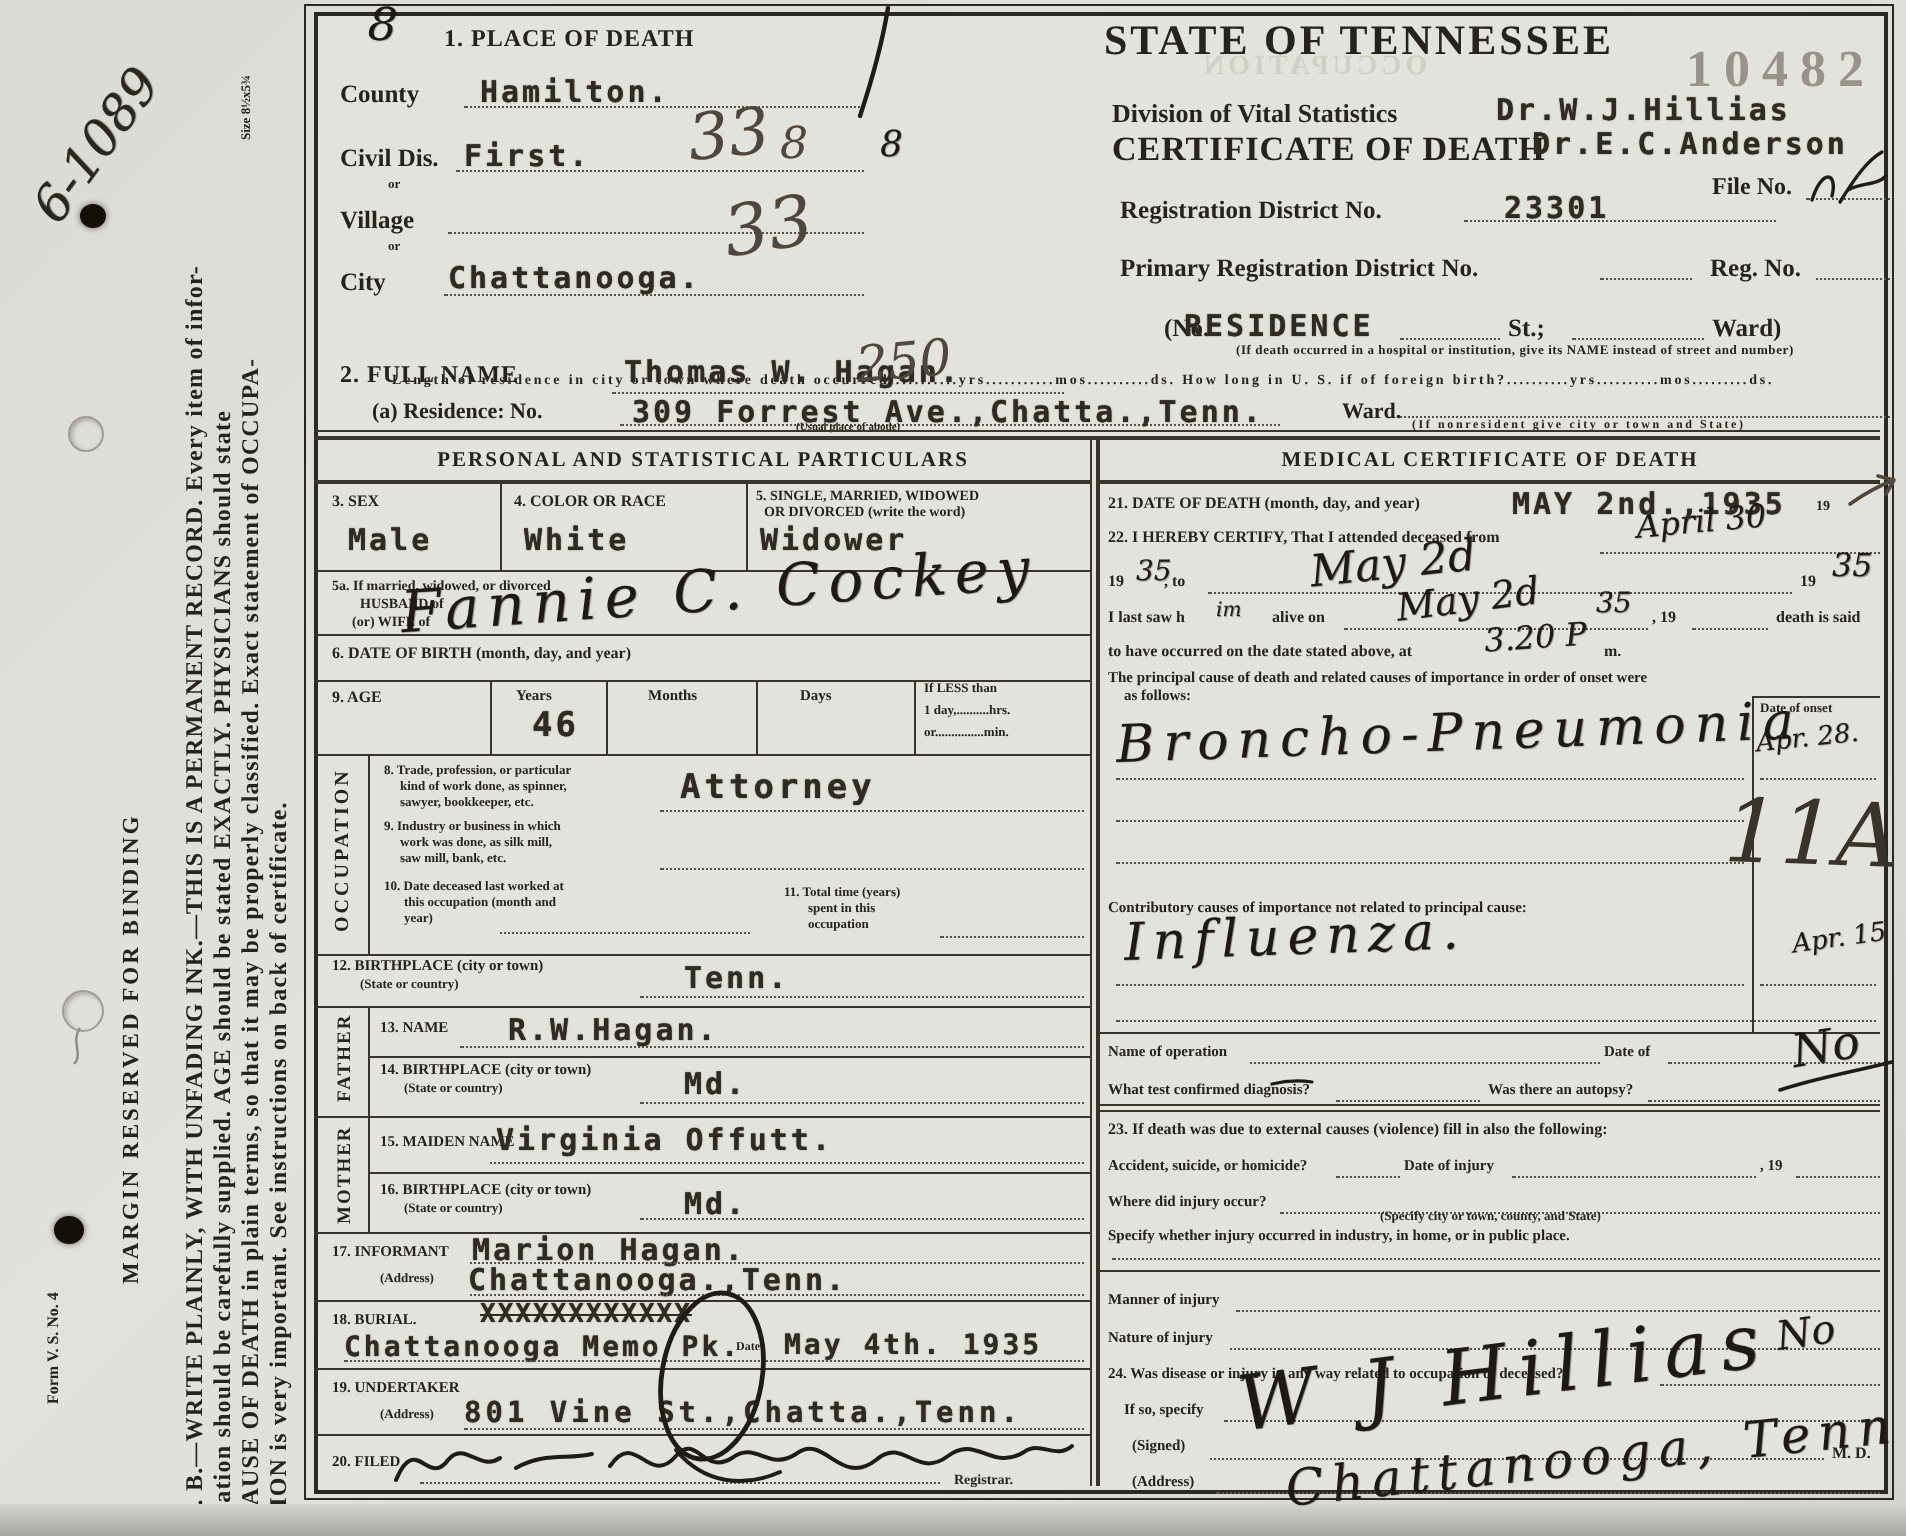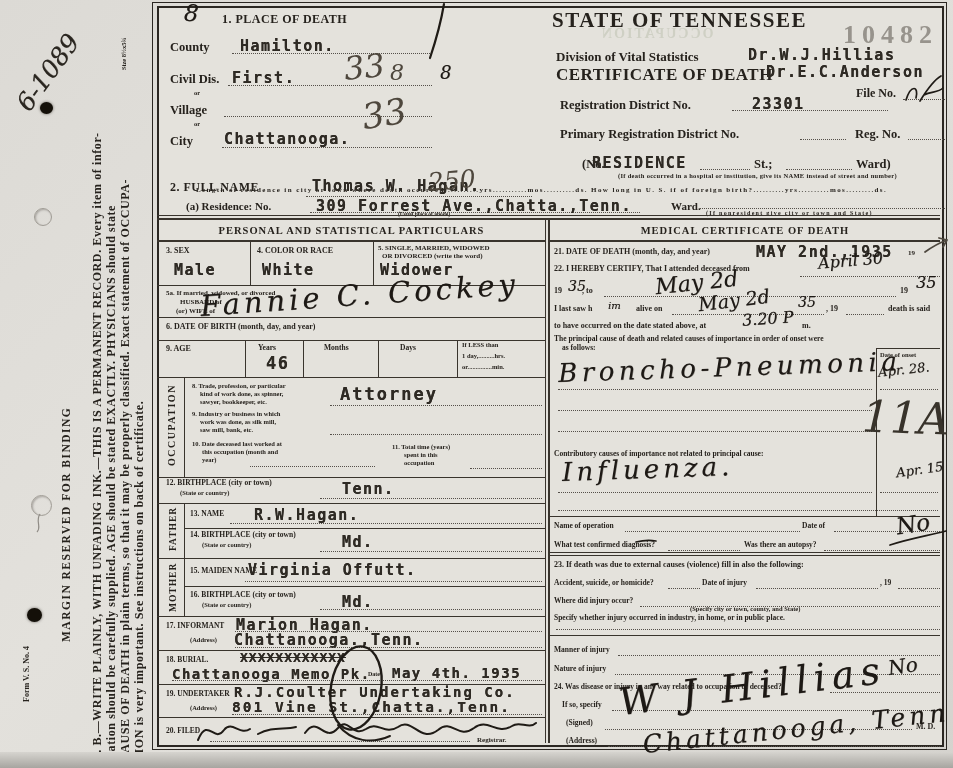--- a/index.html
+++ b/index.html
@@ -199,21 +199,20 @@
   <div class="pr" style="left:190px;top:636px;font-size:6.5px;">(Address)</div>
   <div class="ty" style="left:234px;top:631px;">Chattanooga.,Tenn.</div>
   <div class="dl" style="left:235px;top:647px;width:307px;"></div>
   <div class="pr" style="left:166px;top:655px;font-size:7.5px;">18. BURIAL.</div>
   <div class="ty" style="left:240px;top:650px;font-size:13px;letter-spacing:1px;text-decoration:line-through;">XXXXXXXXXXXX</div>
   <div class="ty" style="left:172px;top:666px;font-size:14px;">Chattanooga Memo Pk.</div>
   <div class="pr" style="left:368px;top:671px;font-size:6px;">Date</div>
   <div class="ty" style="left:392px;top:665px;font-size:14px;">May 4th. 1935</div>
   <div class="dl" style="left:172px;top:680px;width:370px;"></div>
   <div class="pr" style="left:166px;top:689px;font-size:7.5px;">19. UNDERTAKER</div>
-  <div class="ty" style="left:234px;top:684px;font-size:14px;letter-spacing:2px;">R.J.Coulter Undertaking Co.</div>
   <div class="pr" style="left:190px;top:704px;font-size:6.5px;">(Address)</div>
   <div class="ty" style="left:232px;top:699px;font-size:14.5px;letter-spacing:2px;">801 Vine St.,Chatta.,Tenn.</div>
   <div class="dl" style="left:232px;top:714px;width:310px;"></div>
   <div class="pr" style="left:166px;top:726px;font-size:7.5px;">20. FILED</div>
   <div class="dl" style="left:210px;top:741px;width:260px;"></div>
   <div class="pr" style="left:477px;top:736px;font-size:7px;">Registrar.</div>
 
   <div class="pr" style="left:550px;top:225px;width:390px;text-align:center;font-size:10.5px;letter-spacing:1px;">MEDICAL CERTIFICATE OF DEATH</div>
   <div class="pr" style="left:554px;top:247px;font-size:8px;text-align:right;">21. DATE OF DEATH (month, day, and year)</div>
   <div class="ty" style="left:756px;top:243px;">MAY 2nd.,1935</div>

